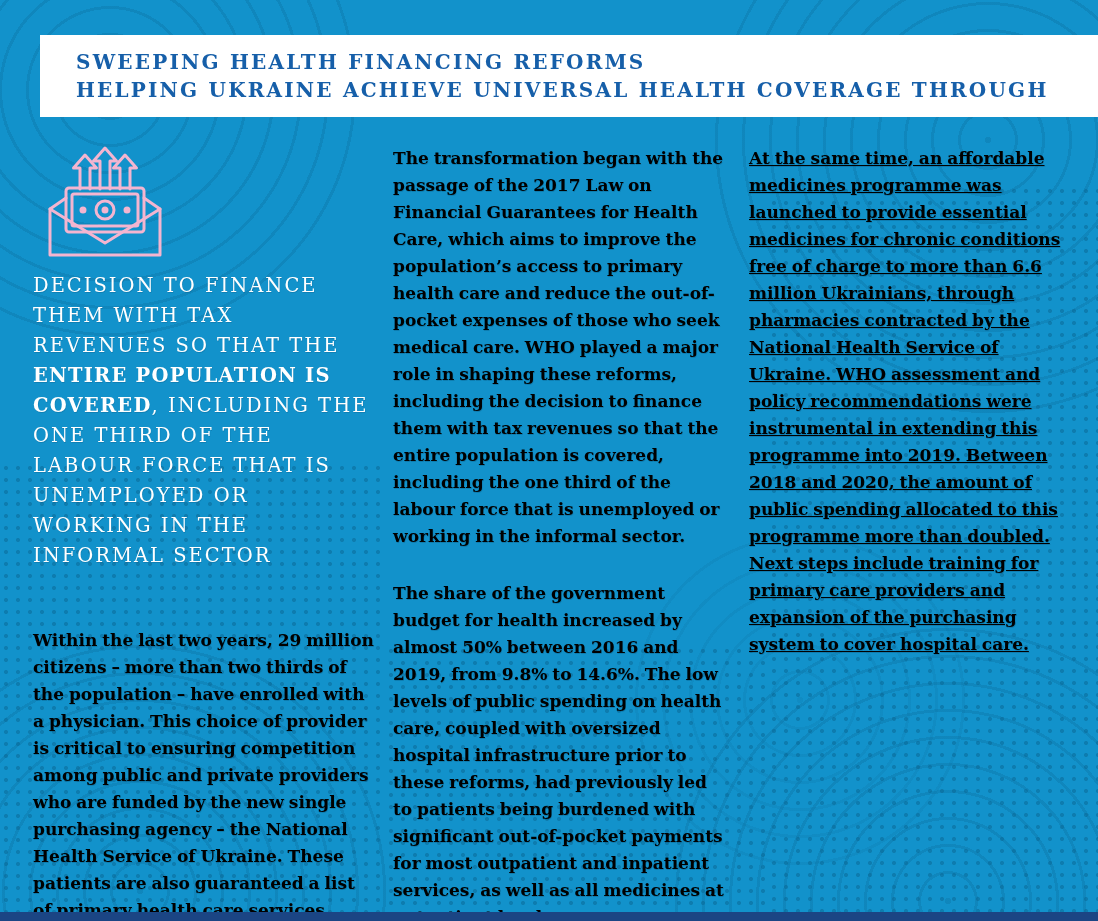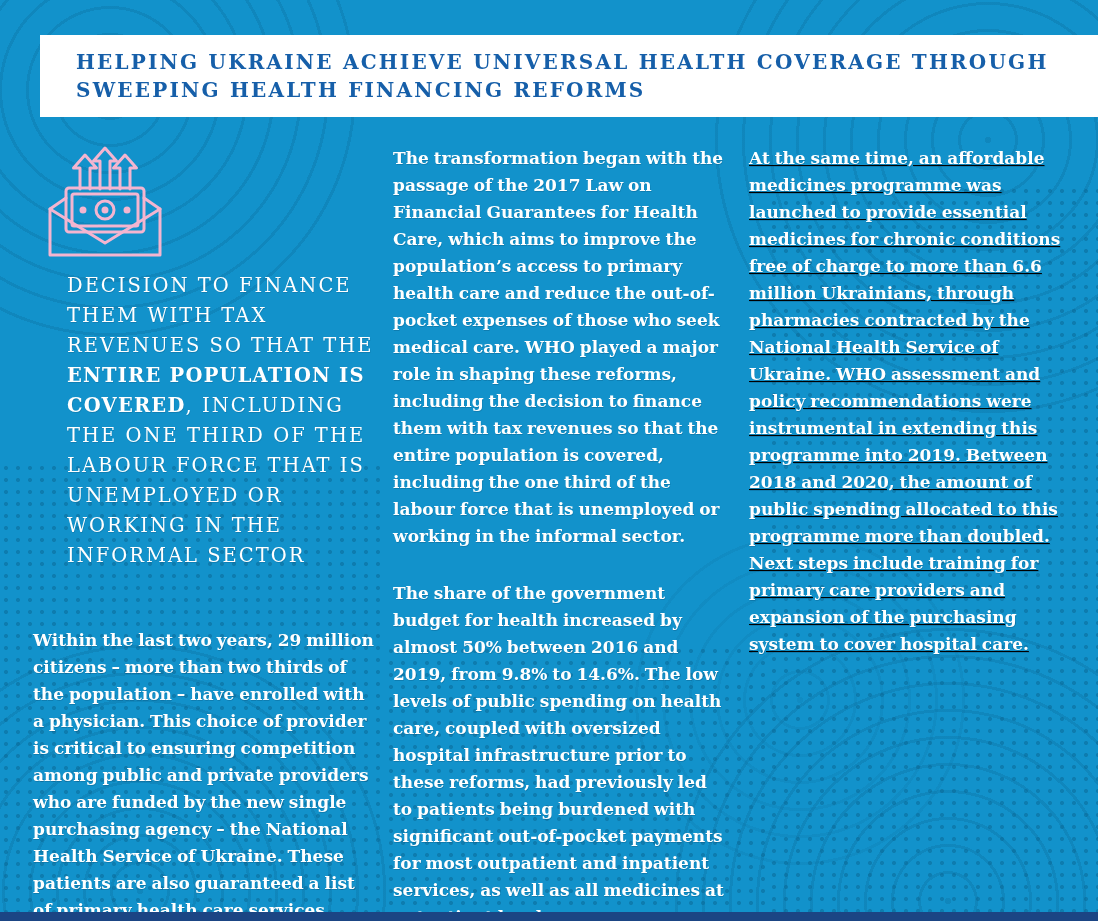--- a/index.html
+++ b/index.html
@@ -64,21 +64,21 @@
     white-space: nowrap;
   }
 
   
   .col { position: absolute; top: 145px; z-index: 2; }
   .col-left  { left: 33px;  width: 342px; }
   .col-mid   { left: 393px; width: 334px; }
   .col-right { left: 749px; width: 332px; text-decoration: underline; }
 
   .body-text {
-    color: #ffffff;
+    color: #000000;
     font-weight: bold;
     font-size: 17px;
     line-height: 27px;
     word-spacing: -1px;
     margin: 0;
     text-shadow: 0.5px 1px 0 rgba(6,77,116,0.30);
   }
   .para-gap { margin-top: 30px; }
   .left-para { margin-top: 56px; }
 
@@ -88,21 +88,20 @@
   }
 
   .callout {
     margin-top: 12px;
     color: #ffffff;
     font-size: 19.5px;
     line-height: 30px;
     letter-spacing: 2px;
     font-weight: normal;
     text-shadow: 0.5px 1px 0 rgba(6,77,116,0.25);
-    margin-left: 34px;
   }
   .callout .strong {
     font-weight: bold;
     letter-spacing: 1.2px;
   }
 
   
   .footer-bar {
     position: absolute;
     left: 0; right: 0; bottom: 0;
@@ -119,22 +118,22 @@
   <div class="arcs arc-top-left"></div>
   <div class="arcs arc-top-right"></div>
   <div class="arcs arc-mid-right"></div>
   <div class="arcs arc-bottom-left"></div>
   <div class="arcs arc-bottom-right"></div>
   <div class="dots dots-left"></div>
   <div class="dots dots-right"></div>
   <div class="dots dots-midlow"></div>
 
   <div class="banner">
+    <div class="banner-title">SWEEPING HEALTH FINANCING REFORMS</div>
     <div class="banner-title">HELPING UKRAINE ACHIEVE UNIVERSAL HEALTH COVERAGE THROUGH</div>
-    <div class="banner-title">SWEEPING HEALTH FINANCING REFORMS</div>
   </div>
 
   <div class="col col-left">
     <div class="icon-wrap">
       <svg width="128" height="114" viewBox="0 0 128 114" fill="none" stroke="#f4b5d0" stroke-width="3" stroke-linejoin="round" stroke-linecap="round">
 
         <path d="M39,44 V23 H32.5 L44,10 L55.5,23 H49 V44"></path>
         <path d="M59,44 V16 H52.5 L64,3 L75.5,16 H69 V44"></path>
         <path d="M79,44 V23 H72.5 L84,10 L95.5,23 H89 V44"></path>
 

